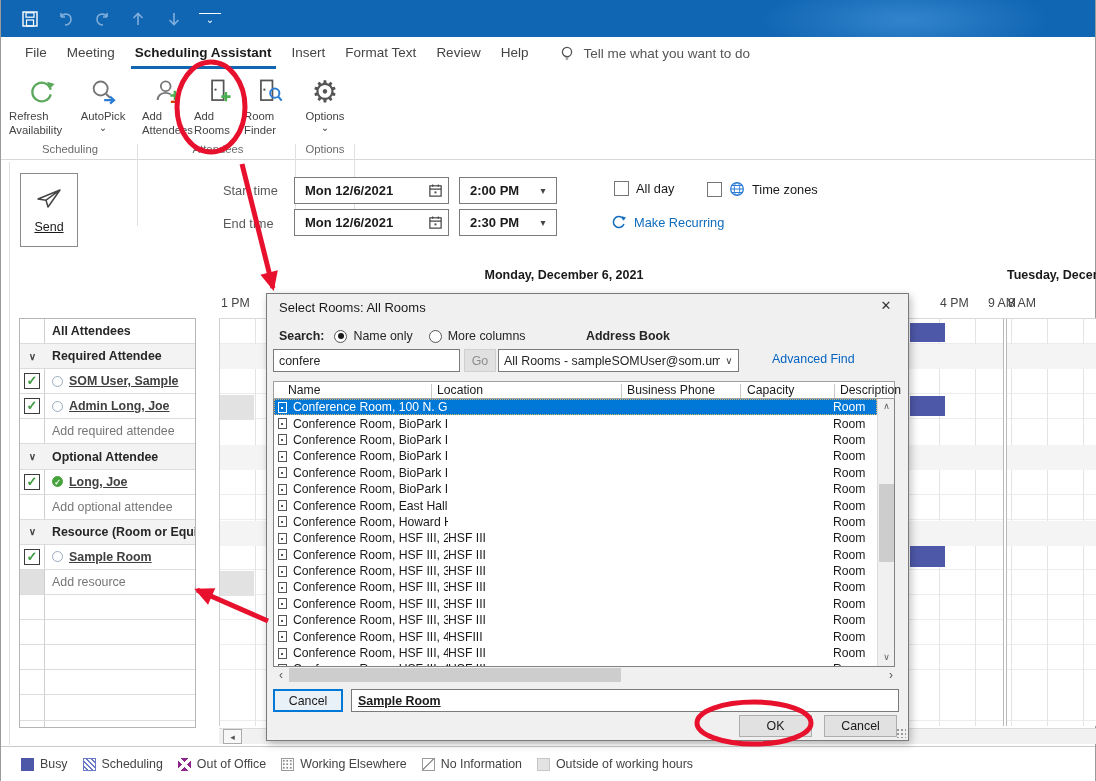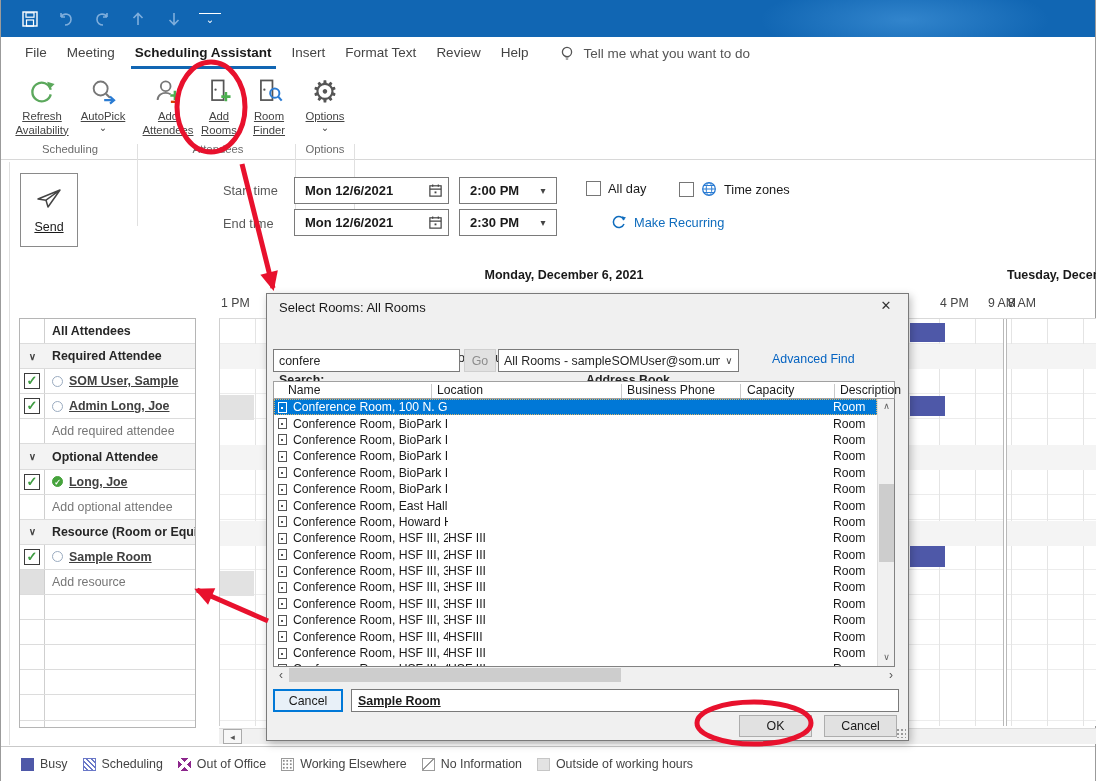--- a/index.html
+++ b/index.html
@@ -23,38 +23,38 @@
   .tab.sel { color:#1a1a1a; font-weight:700; }
   .tab.sel::after { content:""; position:absolute; left:6px; right:6px; bottom:1px; height:3px; background:#1166b3; }
   .tellme { display:flex; align-items:center; gap:9px; margin-left:22px; color:#555; font-size:13.5px; }
 
   
   .ribbon { left:0; top:70px; width:100%; height:90px; background:#fff; border-bottom:1px solid #d8d8d8; }
   .rgroup { position:absolute; top:2px; height:86px; display:flex; flex-direction:column; align-items:center; }
   .rbtns { display:flex; flex:1; align-items:flex-start; }
   .rbtn { display:flex; flex-direction:column; align-items:center; padding-top:2px; cursor:default; }
   .rbtn .ric { height:36px; display:flex; align-items:center; justify-content:center; }
-  .rbtn .rlab { font-size:11.3px; color:#444; text-align:center; line-height:1.2;text-decoration:underline; }
+  .rbtn .rlab { font-size:11.3px; color:#444; line-height:1.2; }
   .rbtn .chev { font-size:10px; color:#444; line-height:8px; }
   .glabel { font-size:11.3px; color:#6a6a6a; padding-bottom:3px; }
   .rsep { position:absolute; top:74px; width:1px; height:82px; background:#e0e0e0; }
   .gearglyph { font-size:30px; color:#555; line-height:30px; }
 
   
   .send { left:19px; top:173px; width:58px; height:74px; border:1px solid #8a8a8a; background:#fff;
     display:flex; flex-direction:column; align-items:center; justify-content:center; gap:8px; }
   .send span { font-size:12.5px; color:#1a1a1a; }
   .send u { text-decoration:underline; }
 
   
   .flabel { position:absolute; color:#595959; font-size:12.8px; }
   .inputbox { position:absolute; height:27px; border:1px solid #7a7a7a; background:#fff; display:flex; align-items:center; }
   .inputbox .val { flex:1; padding-left:10px; font-size:13px; font-weight:600; color:#1a1a1a; white-space:nowrap; }
   .inputbox .tail { width:26px; height:100%; display:flex; align-items:center; justify-content:center; color:#444; }
-  .cbrow { position:absolute; display:flex; align-items:center; gap:7px; font-size:12.8px; color:#1a1a1a; }
+  .cbrow { position:absolute; display:flex; align-items:center; gap:7px; font-size:12.8px; color:#1a1a1a;margin-left:28px; }
   .cb { width:15px; height:15px; border:1px solid #767676; background:#fff; }
   .mklink { position:absolute; display:flex; align-items:center; gap:7px; color:#0F6CBD; font-size:12.8px; }
 
   
   .dayhdr { position:absolute; top:268px; font-size:12.5px; font-weight:700; color:#1a1a1a; white-space:nowrap; }
   .timelab { position:absolute; top:296px; font-size:12.3px; color:#444; white-space:nowrap; }
   .grid { left:218px; top:318px; width:878px; height:408px; background:
       repeating-linear-gradient(to right, transparent 0 35px, #e4e4e4 35px 36px),
       repeating-linear-gradient(to bottom, transparent 0 24.1px, #ececec 24.1px 25.1px), #fff;
       border-top:1px solid #d9d9d9; border-left:1px solid #cfcfcf; }
@@ -80,21 +80,21 @@
   .stat { width:11px; height:11px; border-radius:50%; border:1px solid #9aabc0; flex:none; }
   .stat.acc { background:#46a33c; border-color:#46a33c; color:#fff; font-size:8px; line-height:11px; text-align:center; font-weight:700; }
   .alink { color:#404040; font-weight:600; text-decoration:underline; white-space:nowrap; overflow:hidden; }
   .grayc1 { background:#e0e0e0; }
 
   
   .dlg { left:265px; top:293px; width:643px; height:448px; background:#f0f0f0; border:1px solid #7a7a7a;
     box-shadow:2px 3px 8px rgba(0,0,0,.25); z-index:20; font-size:12.4px; }
   .dlg-title { position:absolute; left:12px; top:0; height:28px; line-height:28px; font-size:13px; color:#1a1a1a; }
   .dlg-close { position:absolute; right:10px; top:4px; width:24px; height:20px; text-align:center; font-size:13px; color:#333; }
-  .dlg b { font-weight:700;margin-top:44px; }
+  .dlg b { font-weight:700; }
   .srow { position:absolute; left:12px; top:35px; display:flex; align-items:center; gap:6px; }
   .radio { width:13px; height:13px; border-radius:50%; border:1px solid #555; background:#fff; position:relative; }
   .radio.on::after { content:""; position:absolute; left:2.5px; top:2.5px; width:6px; height:6px; border-radius:50%; background:#1a1a1a; }
   .abl { position:absolute; left:319px; top:35px; font-weight:700; }
   .sinput { position:absolute; left:6px; top:55px; width:187px; height:23px; border:1px solid #7a7a7a; background:#fff;
     padding-left:5px; display:flex; align-items:center; }
   .gobtn { position:absolute; left:197px; top:55px; width:32px; height:23px; background:#e1e1e1; border:1px solid #cfcfcf;
     color:#8c8c8c; display:flex; align-items:center; justify-content:center; }
   .combo { position:absolute; left:231px; top:55px; width:241px; height:23px; border:1px solid #7a7a7a; background:#fff;
     display:flex; align-items:center; }

